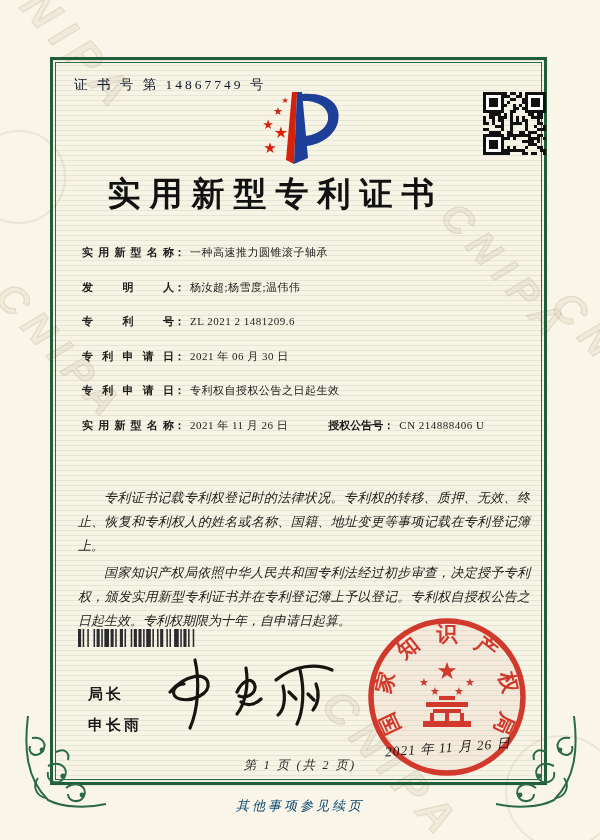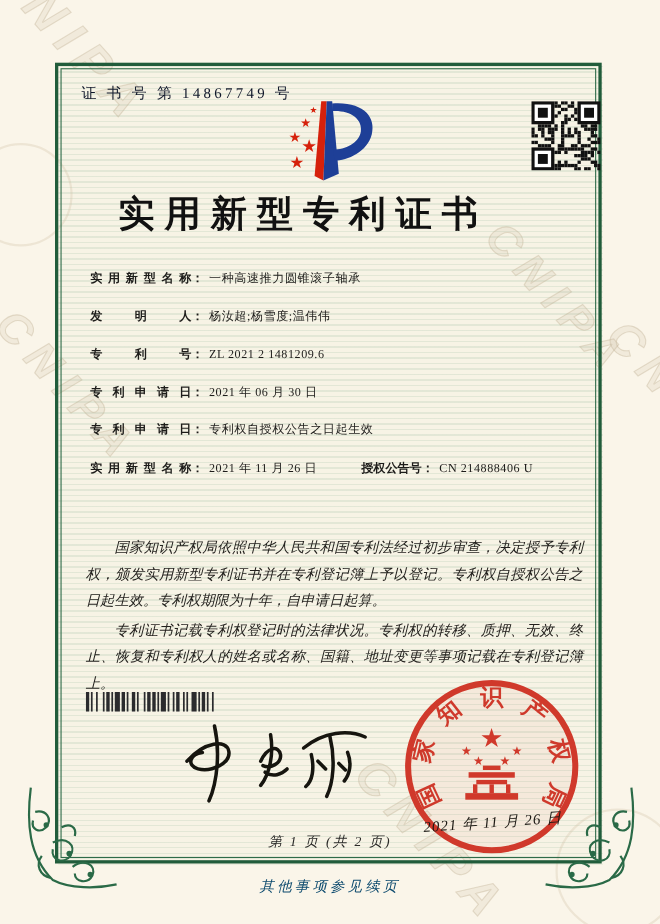--- a/index.html
+++ b/index.html
@@ -299,22 +299,22 @@
     </div>
     <div class="field-row">
       <span class="flabel">专利申请日</span><span class="fcolon">：</span><span class="fvalue">专利权自授权公告之日起生效</span>
     </div>
     <div class="field-row">
       <span class="flabel">实用新型名称</span><span class="fcolon">：</span><span class="fvalue">2021 年 11 月 26 日</span><span class="grant-right"><span style="font-weight:600">授权公告号</span><span class="fcolon">：</span><span class="fvalue">CN 214888406 U</span></span>
     </div>
   </div>
 
   <div class="body-text">
+    <p>专利证书记载专利权登记时的法律状况。专利权的转移、质押、无效、终止、恢复和专利权人的姓名或名称、国籍、地址变更等事项记载在专利登记簿上。</p>
     <p>国家知识产权局依照中华人民共和国专利法经过初步审查，决定授予专利权，颁发实用新型专利证书并在专利登记簿上予以登记。专利权自授权公告之日起生效。专利权期限为十年，自申请日起算。</p>
-    <p>专利证书记载专利权登记时的法律状况。专利权的转移、质押、无效、终止、恢复和专利权人的姓名或名称、国籍、地址变更等事项记载在专利登记簿上。</p>
   </div>
 
   <svg class="barcode" id="barcode-svg" viewBox="0 0 170 18" preserveAspectRatio="none">
       <rect x="0.00" y="0" width="3.10" height="18" fill="#2b2b2e"></rect>
       <rect x="4.65" y="0" width="1.55" height="18" fill="#2b2b2e"></rect>
       <rect x="9.30" y="0" width="1.55" height="18" fill="#2b2b2e"></rect>
       <rect x="15.50" y="0" width="1.55" height="18" fill="#2b2b2e"></rect>
       <rect x="18.60" y="0" width="3.10" height="18" fill="#2b2b2e"></rect>
       <rect x="23.25" y="0" width="1.55" height="18" fill="#2b2b2e"></rect>
       <rect x="26.35" y="0" width="4.65" height="18" fill="#2b2b2e"></rect>
@@ -332,20 +332,24 @@
       <rect x="82.15" y="0" width="3.10" height="18" fill="#2b2b2e"></rect>
       <rect x="88.35" y="0" width="1.55" height="18" fill="#2b2b2e"></rect>
       <rect x="91.45" y="0" width="1.55" height="18" fill="#2b2b2e"></rect>
       <rect x="96.10" y="0" width="4.65" height="18" fill="#2b2b2e"></rect>
       <rect x="102.30" y="0" width="1.55" height="18" fill="#2b2b2e"></rect>
       <rect x="105.40" y="0" width="3.10" height="18" fill="#2b2b2e"></rect>
       <rect x="110.05" y="0" width="1.55" height="18" fill="#2b2b2e"></rect>
       <rect x="114.70" y="0" width="1.55" height="18" fill="#2b2b2e"></rect>
     </svg>
 
+  <div class="director">
+    <div>局长</div>
+    <div>申长雨</div>
+  </div>
 
   <svg class="signature" viewBox="0 0 210 90">
     <g fill="none" stroke="#16150f" stroke-width="3.2" stroke-linecap="round">
       <path d="M28,40 C44,22 64,20 66,31 C68,42 50,50 38,47 C27,44 31,33 42,32"></path>
       <path d="M53,8 C58,30 56,58 48,76"></path>
       <path d="M95,40 C101,27 111,25 113,34 C114,42 104,47 97,44"></path>
       <path d="M104,16 C107,34 103,52 95,62"></path>
       <path d="M99,50 C106,55 114,52 119,47"></path>
       <path d="M134,28 C152,13 175,11 190,18"></path>
       <path d="M158,18 C163,38 161,60 155,72"></path>

